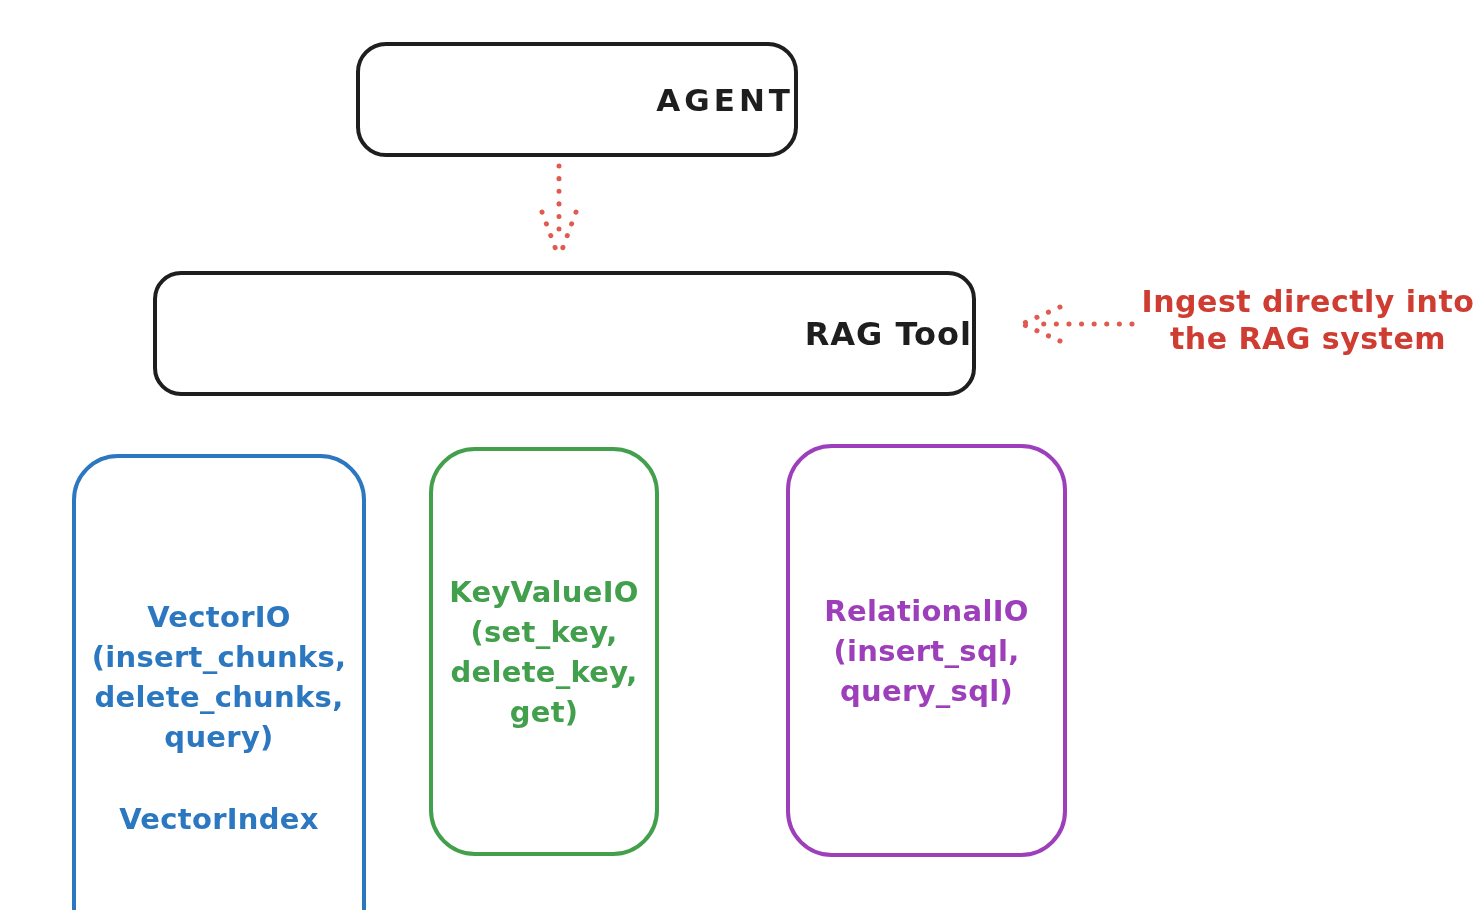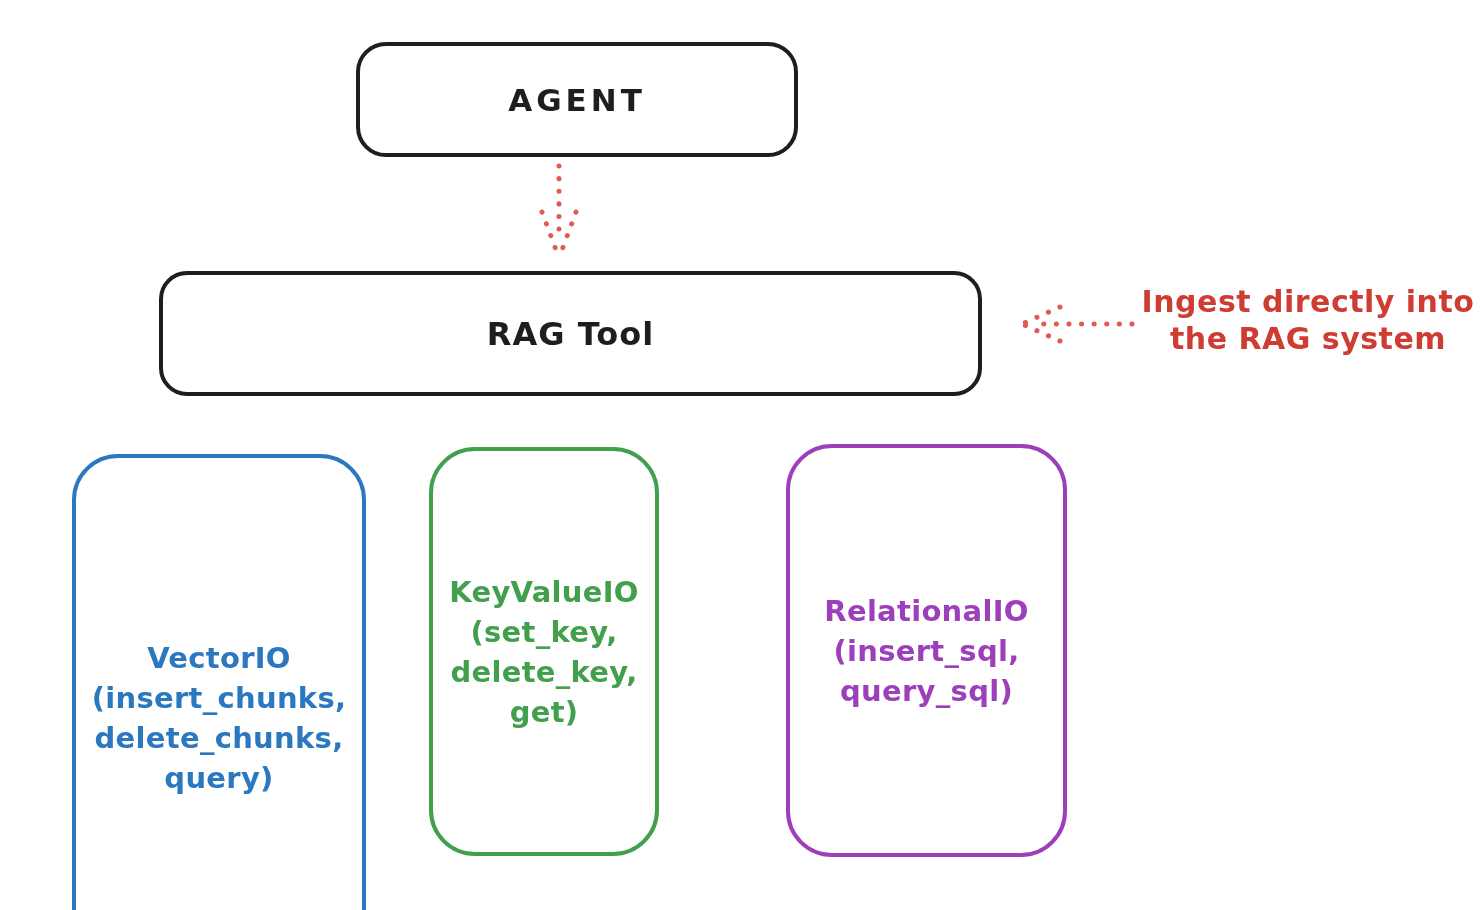--- a/index.html
+++ b/index.html
@@ -11,33 +11,33 @@
     font-family: "DejaVu Sans", sans-serif;
     overflow: hidden;
   }
   
   .node {
     position: absolute;
     background: #ffffff;
     border: 4px solid var(--c, #1e1e1e);
     display: flex;
     align-items: center;
-    justify-content: center;
+    justify-content: flex-end;
     box-sizing: border-box;
   }
   #agent-box {
     left: 356px; top: 42px; width: 442px; height: 115px;
     border-radius: 30px;
   }
   #agent-box .node-label {
     font-size: 31px; font-weight: bold; letter-spacing: 4px;
     color: #1e1e1e;
   }
   #rag-box {
-    left: 159px; top: 271px; width: 823px; height: 125px;
+    left: 153px; top: 271px; width: 823px; height: 125px;
     border-radius: 28px;
   }
   #rag-box .node-label {
     font-size: 32px; font-weight: 600; letter-spacing: 1px;
     color: #1e1e1e;
   }
   
   .arrow { position: absolute; }
   .arrow svg { display: block; }
   .arrow path {
@@ -115,20 +115,21 @@
   </div>
 
   <div id="annotation" style="--c: #cf3d32;">Ingest directly into
 the RAG system</div>
 
   <div class="io-box" id="vector-box" style="--c: #2b77c0;">
     <div class="io-methods">VectorIO
 (insert_chunks,
 delete_chunks,
 query)</div>
+    <div class="io-index">VectorIndex</div>
   </div>
 
   <div class="io-box" id="keyvalue-box" style="--c: #42a04c;">
     <div class="io-methods">KeyValueIO
 (set_key,
 delete_key, get)</div>
   </div>
 
   <div class="io-box" id="relational-box" style="--c: #9d3fba;">
     <div class="io-methods">RelationalIO

